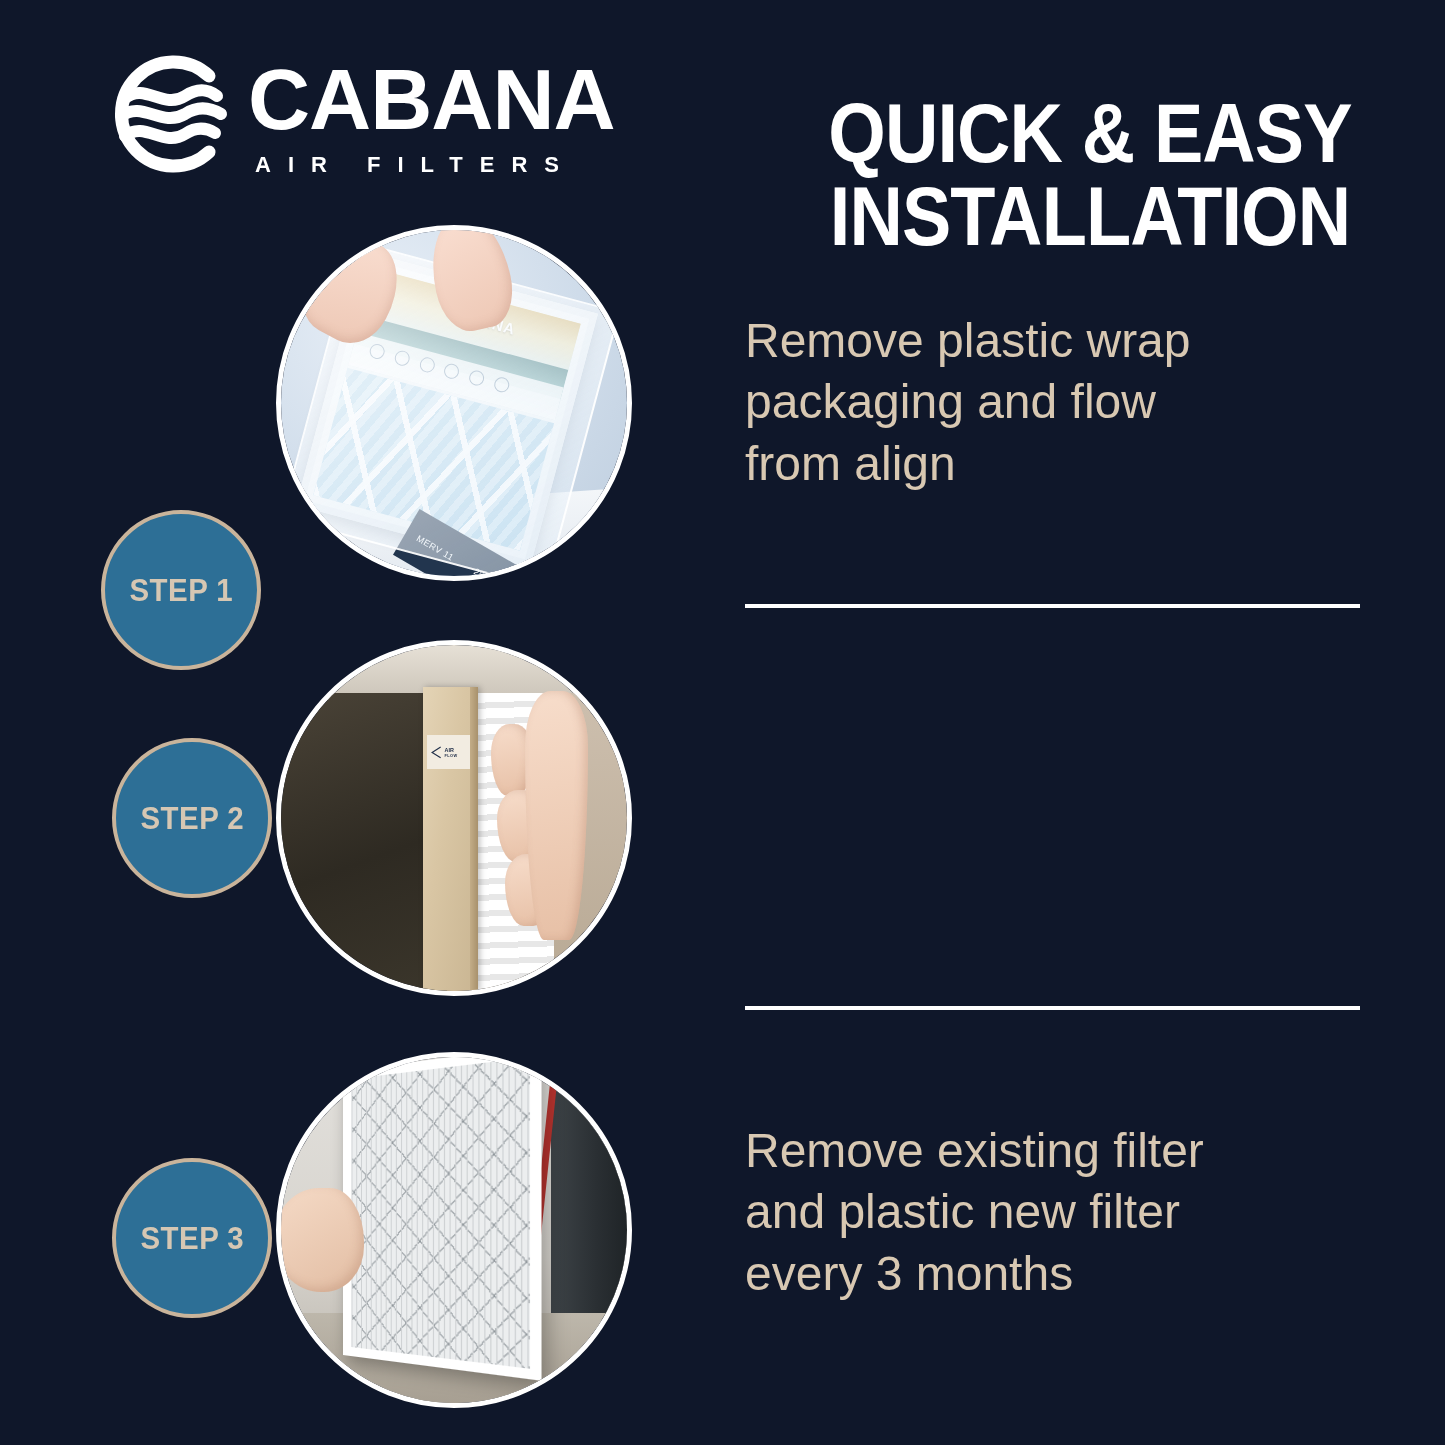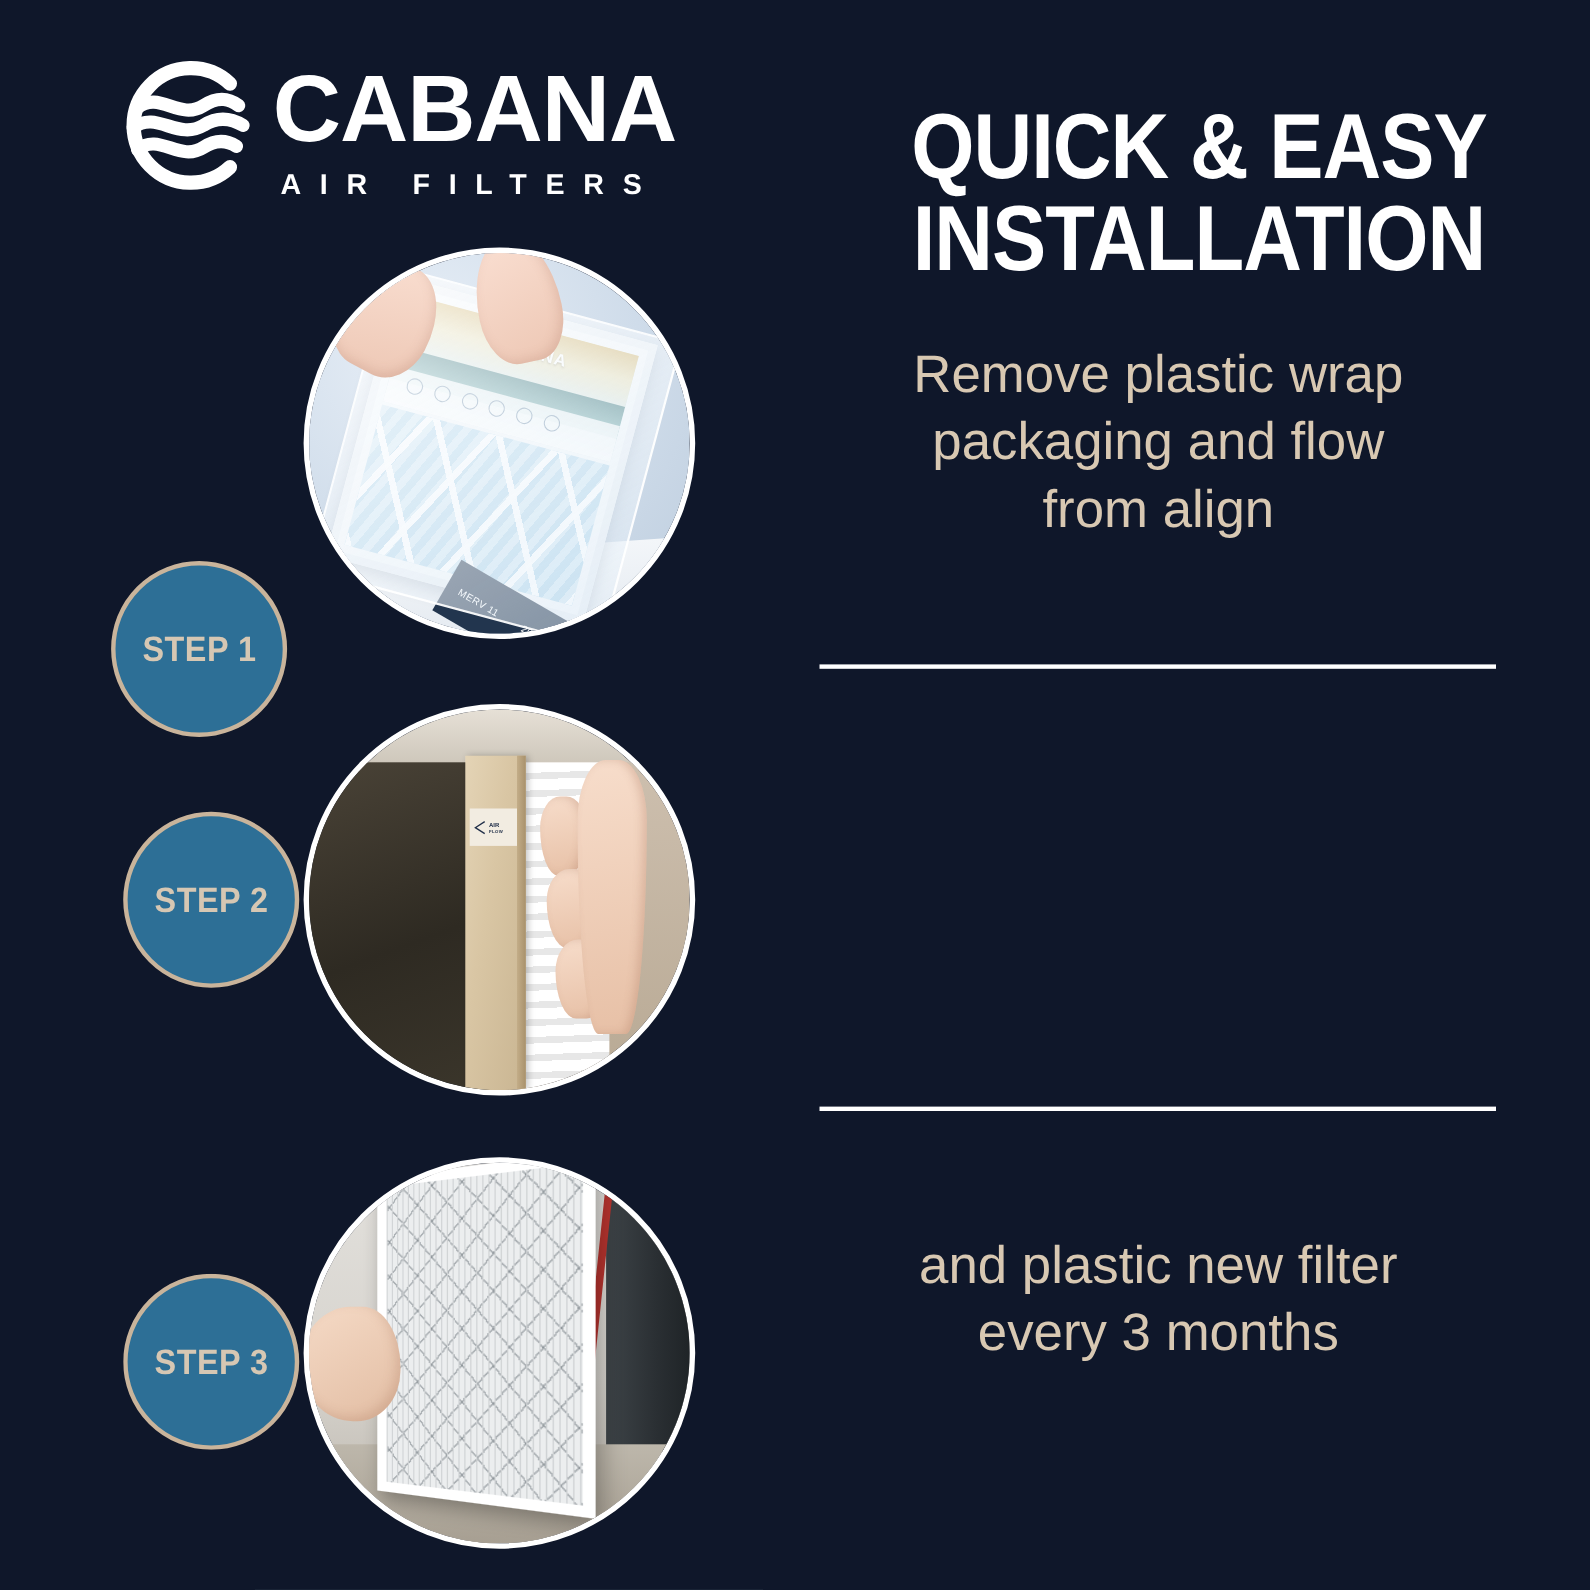--- a/index.html
+++ b/index.html
@@ -42,21 +42,21 @@
     letter-spacing: -1px;
     color: #ffffff;
     line-height: 1;
     font-family: "Liberation Sans", sans-serif;
     white-space: nowrap;
   }
   .logo-sub {
     position: absolute;
     left: 155px;
     top: 112px;
-    font-size: 26px;
+    font-size: 22px;
     font-weight: bold;
     letter-spacing: 17px;
     color: #ffffff;
     white-space: nowrap;
   }
 
   .headline {
     position: absolute;
     left: 740px;
     top: 36px;
@@ -296,21 +296,21 @@
     border-radius: 50% 38% 44% 52% / 48% 52% 44% 50%;
     box-shadow: inset -4px -4px 10px rgba(170,120,95,.28);
     z-index: 4;
   }
 
   
   .step-text {
     position: absolute;
     left: 745px;
     width: 616px;
-    text-align: center;
+    text-align: left;
     color: #d8c8b2;
     font-size: 48px;
     line-height: 1.28;
   }
   #row-1 .step-text { top: 120px; }
   #row-2 .step-text { top: 95px; }
   #row-3 .step-text { top: 100px; }
   .step-text .tline { display: block; white-space: nowrap; }
 
   .divider {
@@ -446,18 +446,19 @@
         </div>
         <div class="p3-hand"></div>
       </div>
     </div>
 
     <div class="badge">
       <span class="badge-label">STEP 3</span>
     </div>
 
     <div class="step-text">
+      <span class="tline">Remove existing filter</span>
       <span class="tline">and plastic new filter</span>
       <span class="tline">every 3 months</span>
     </div>
   </section>
 
 </div>
 
 </body></html>

